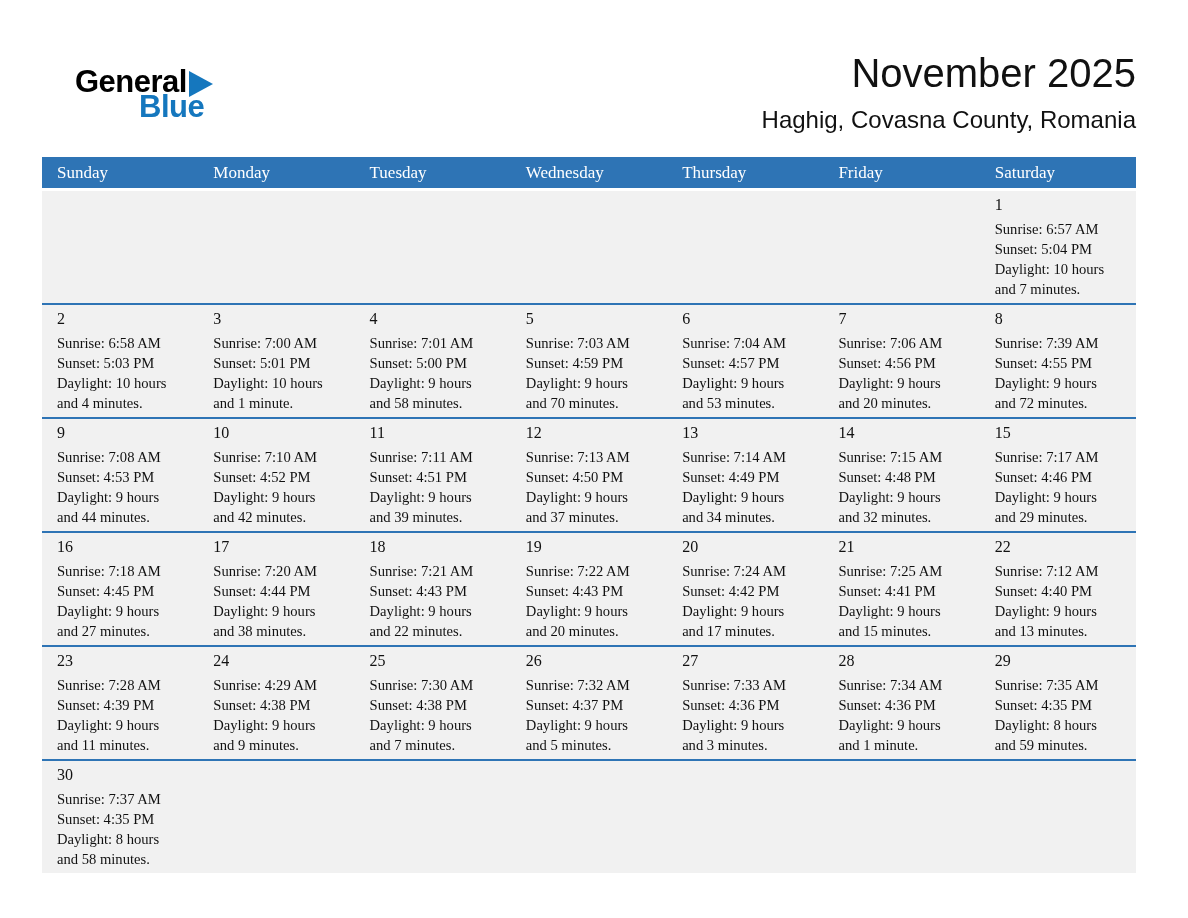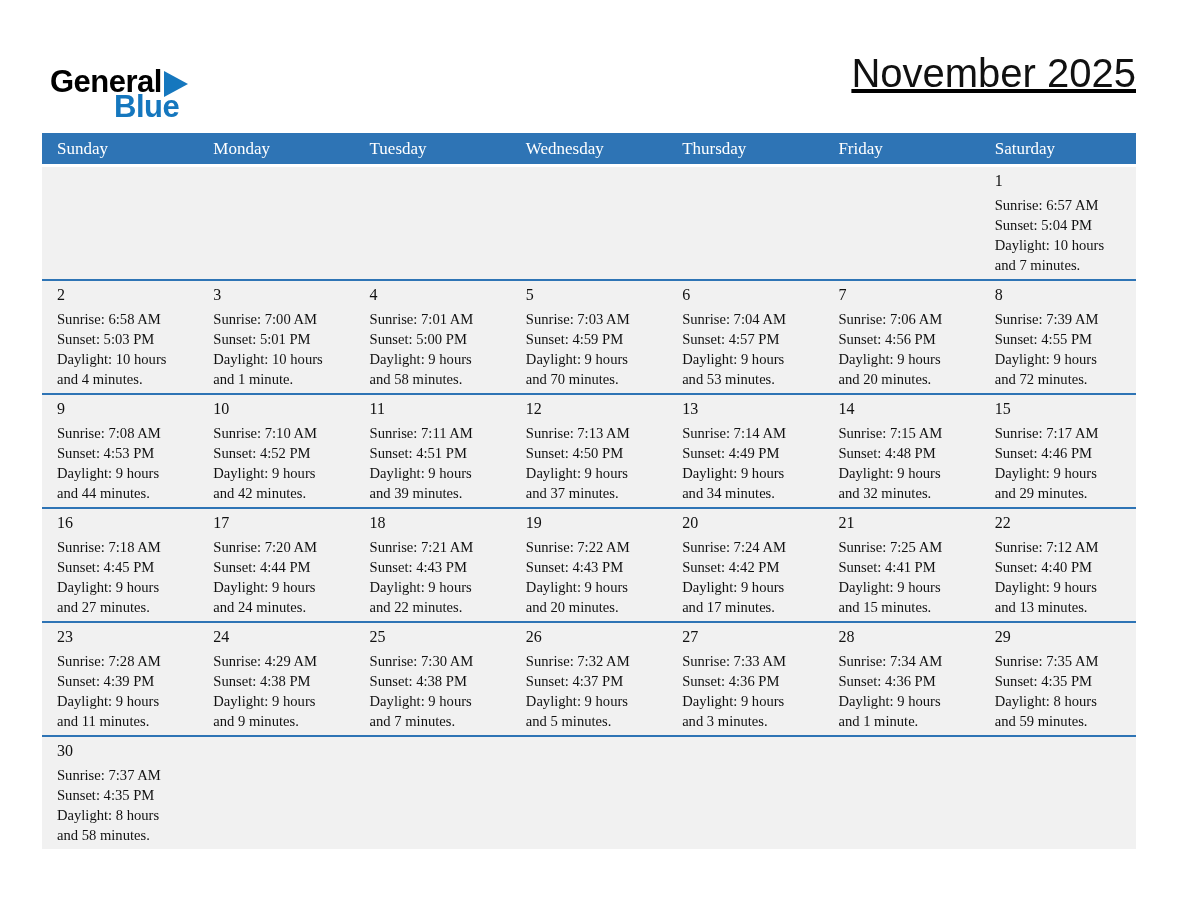--- a/index.html
+++ b/index.html
@@ -9,22 +9,22 @@
     height: 918px;
     font-family: "Liberation Sans", sans-serif;
     color: #000;
     position: relative;
     overflow: hidden;
   }
   .page { width: 1188px; height: 918px; background: #fff; }
 
   
   .top {
-    height: 133px;
-    padding: 50px 52px 0 50px;
+    height: 157px;
+    padding: 50px 52px 0 75px;
     display: flex;
     justify-content: space-between;
     align-items: flex-start;
   }
   .logo { margin-top: 16px; line-height: 1; }
   .logo-row1 { display: flex; align-items: center; }
   .logo-general {
     font-size: 31px;
     font-weight: bold;
     letter-spacing: -0.5px;
@@ -39,21 +39,21 @@
     margin-top: 4px;
   }
   .logo-blue {
     font-size: 31px;
     font-weight: bold;
     letter-spacing: -0.5px;
     color: #1577BE;
     margin-left: 64px;
     margin-top: -6px;
   }
-  .titles { text-align: right; text-decoration: underline; }
+  .titles { text-align: right; }
   .page-title {
     font-size: 40px;
     font-weight: normal;
     color: #111;
     line-height: 1.15;
   }
   .page-subtitle {
     font-size: 24px;
     font-weight: normal;
     color: #111;
@@ -111,20 +111,21 @@
   <div class="top">
     <div class="logo">
       <div class="logo-row1">
         <span class="logo-general">General</span>
         <span class="logo-triangle"></span>
       </div>
       <div class="logo-blue">Blue</div>
     </div>
     <div class="titles">
       <div class="page-title">November 2025</div>
+      <div class="page-subtitle">Haghig, Covasna County, Romania</div>
     </div>
   </div>
 
   <div class="calendar">
     <div class="weekday-row" id="weekday-row">
         <div class="weekday">Sunday</div>
         <div class="weekday">Monday</div>
         <div class="weekday">Tuesday</div>
         <div class="weekday">Wednesday</div>
         <div class="weekday">Thursday</div>
@@ -255,21 +256,21 @@
             <div class="cell-line">Sunrise: 7:18 AM</div>
             <div class="cell-line">Sunset: 4:45 PM</div>
             <div class="cell-line">Daylight: 9 hours</div>
             <div class="cell-line">and 27 minutes.</div>
           </div>
           <div class="day-cell">
             <div class="day-num">17</div>
             <div class="cell-line">Sunrise: 7:20 AM</div>
             <div class="cell-line">Sunset: 4:44 PM</div>
             <div class="cell-line">Daylight: 9 hours</div>
-            <div class="cell-line">and 24 minutes.</div>
+            <div class="cell-line">and 38 minutes.</div>
           </div>
           <div class="day-cell">
             <div class="day-num">18</div>
             <div class="cell-line">Sunrise: 7:21 AM</div>
             <div class="cell-line">Sunset: 4:43 PM</div>
             <div class="cell-line">Daylight: 9 hours</div>
             <div class="cell-line">and 22 minutes.</div>
           </div>
           <div class="day-cell">
             <div class="day-num">19</div>

